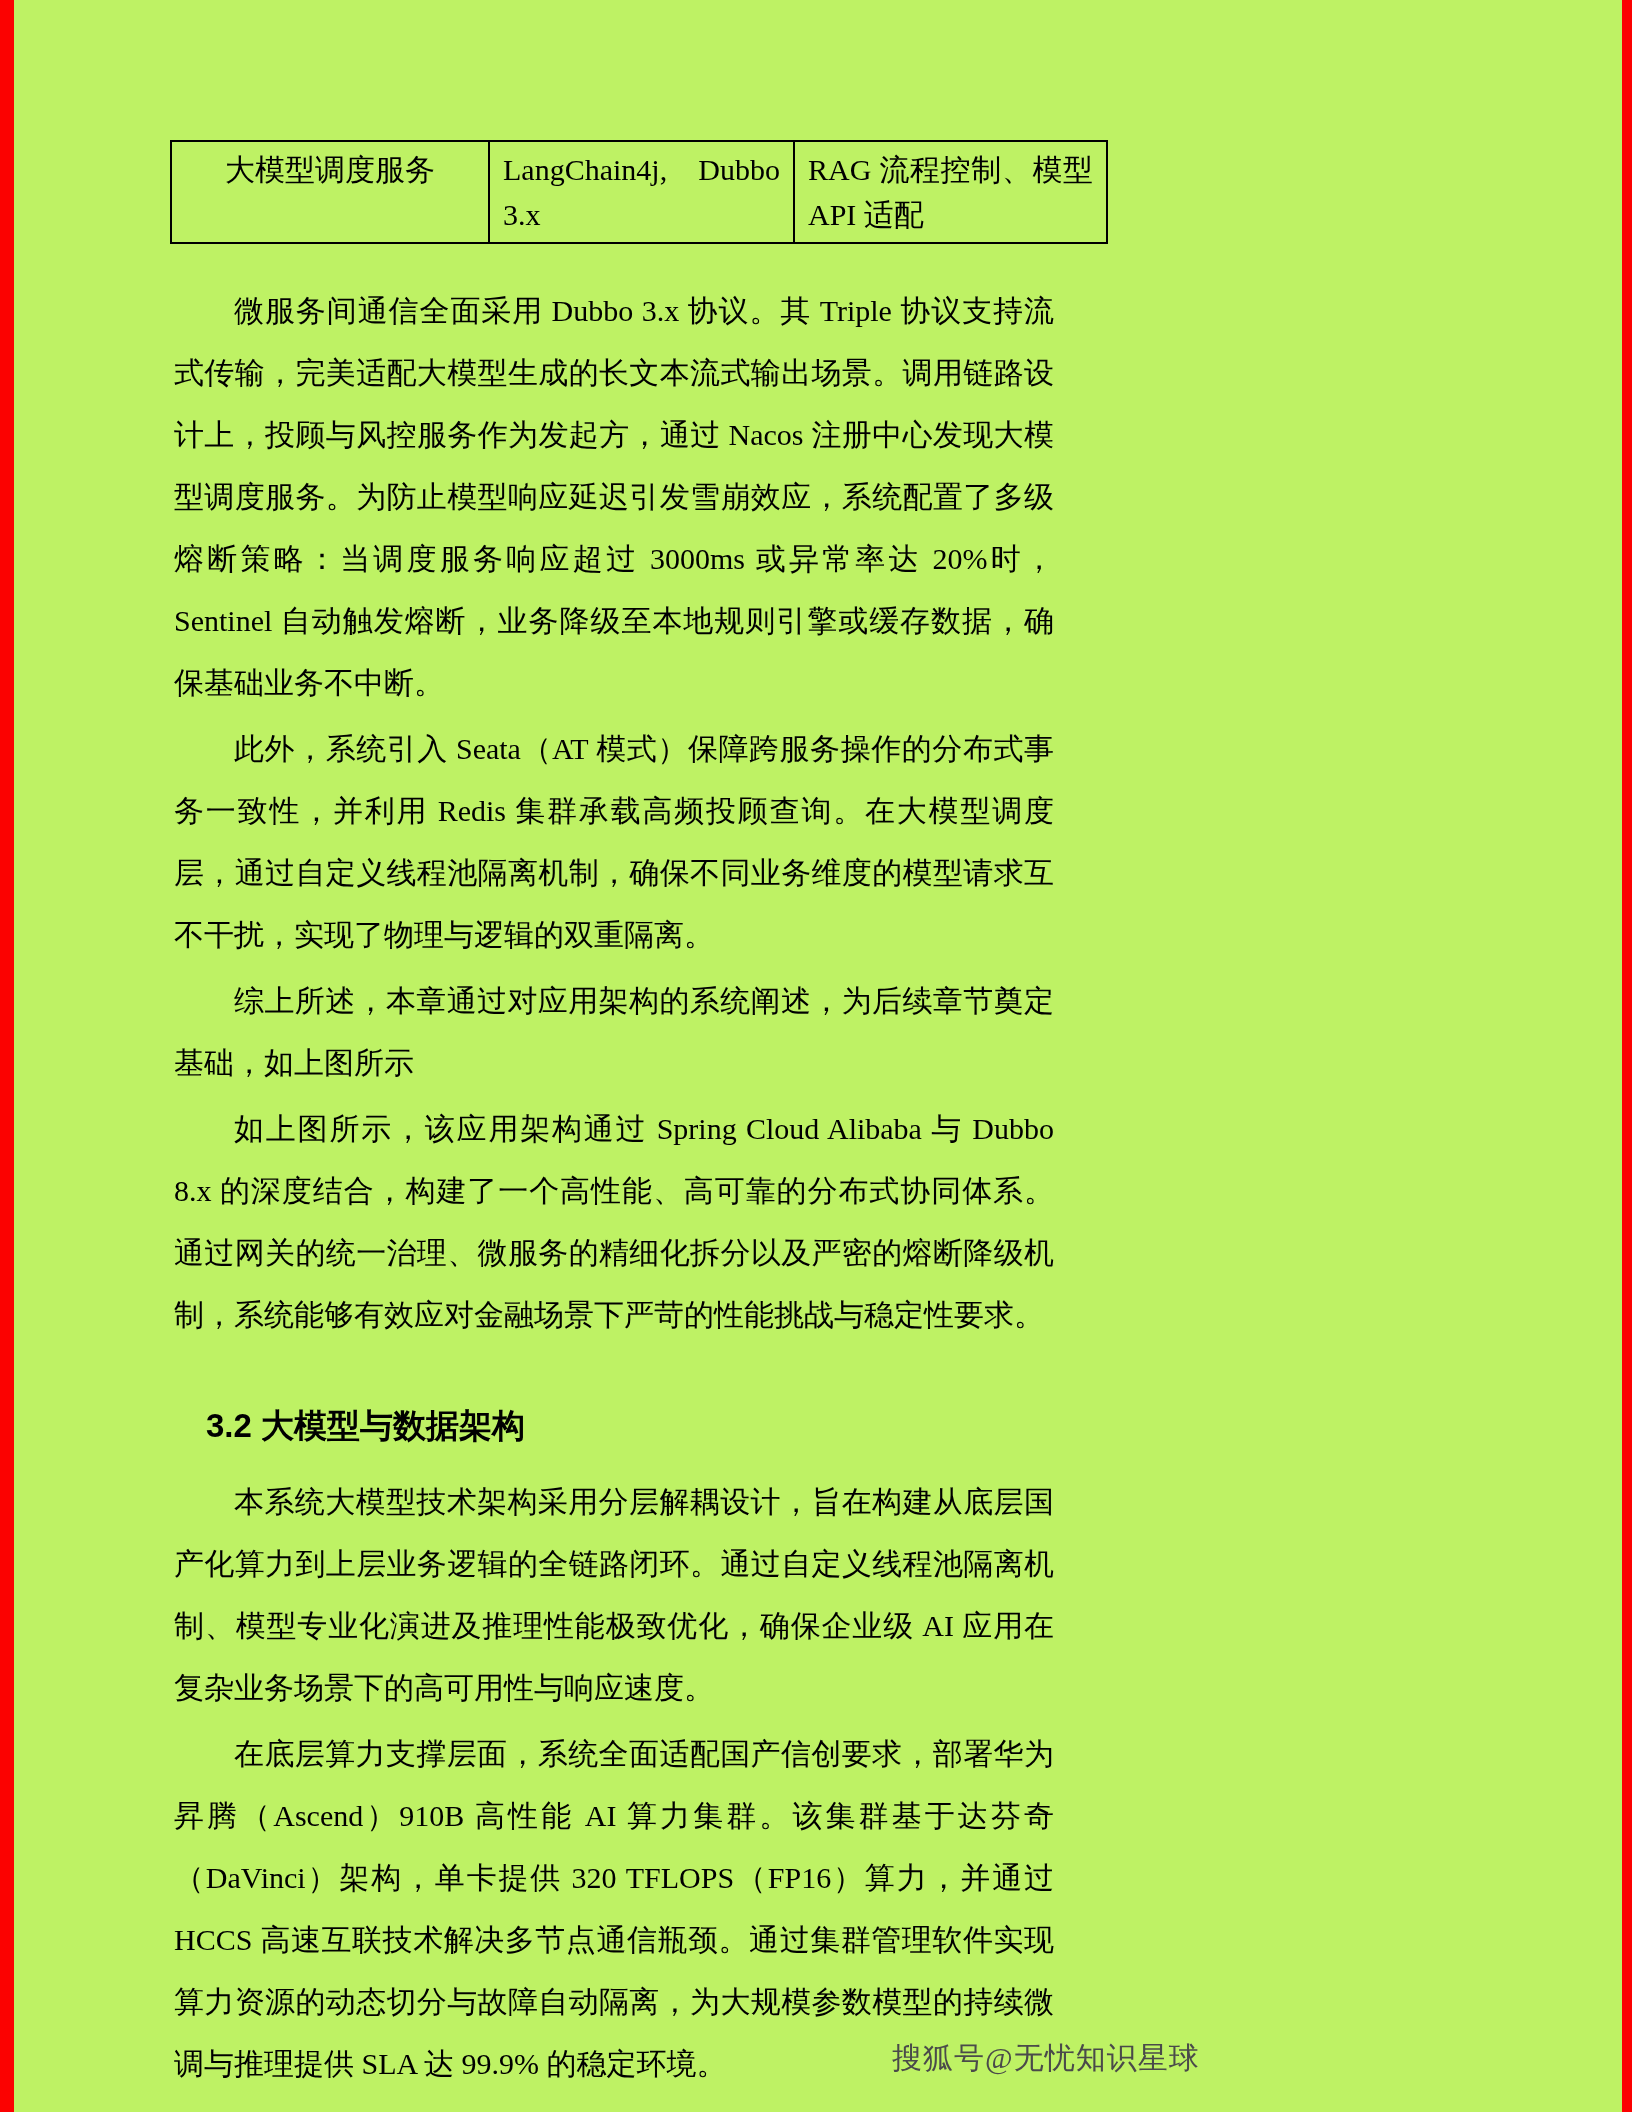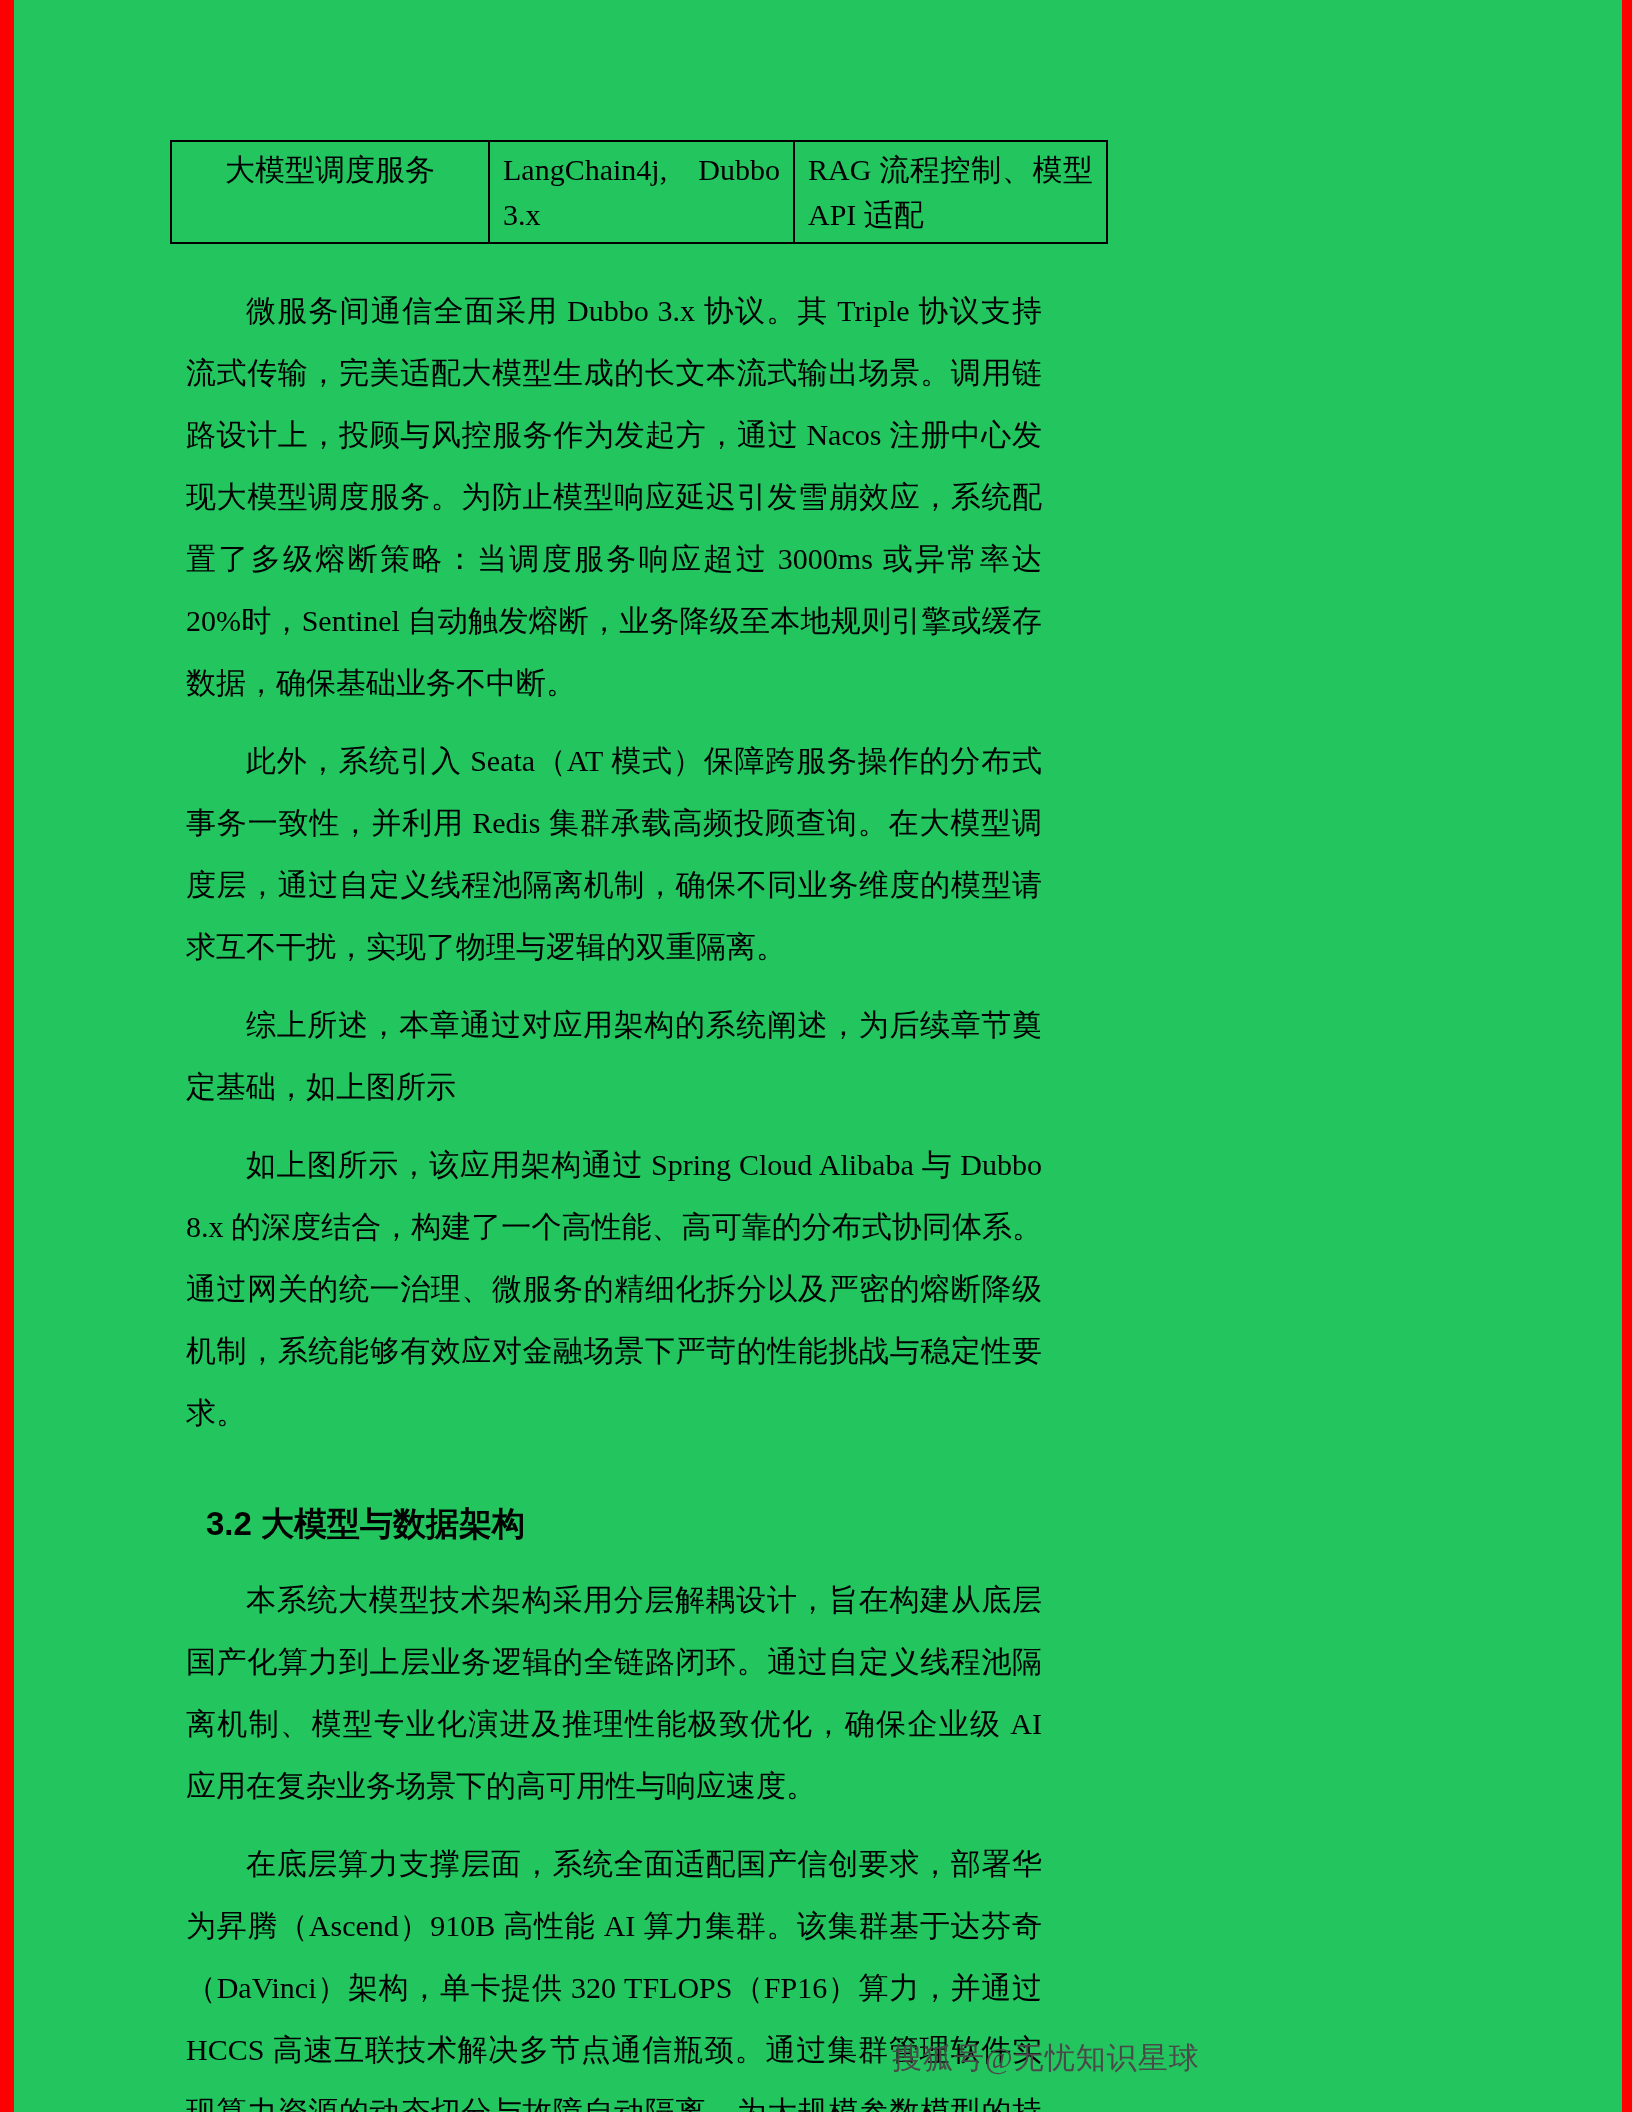--- a/index.html
+++ b/index.html
@@ -4,21 +4,21 @@
   <style>
     html, body {
       margin: 0;
       padding: 0;
       background: #ffffff;
     }
     .page {
       position: relative;
       width: 1632px;
       height: 2112px;
-      background: #22c55e;
+      background: #bef264;
       overflow: hidden;
       font-family: "Liberation Serif", "DejaVu Serif", serif;
       color: #000000;
     }
     .red-bar {
       position: absolute;
       top: 0;
       height: 100%;
       background: #fb0201;
     }
@@ -44,21 +44,21 @@
       line-height: 45px;
       padding: 5px 13px;
       vertical-align: top;
       word-break: break-word;
     }
     td.c1 { width: 290px; text-align: center; }
     td.c2 { width: 277px; text-align: justify; }
     td.c3 { width: 285px; text-align: justify; margin-top: 15px; }
 
     p.body-p {
-      margin: 16px;
+      margin: 4px;
       font-size: 30px;
       line-height: 62px;
       text-align: justify;
       text-indent: 2em;
       word-break: break-word;
     }
 
     h2.sec-heading, h3.subsec-heading {
       font-family: "Liberation Sans", "DejaVu Sans", sans-serif;
       font-weight: bold;

